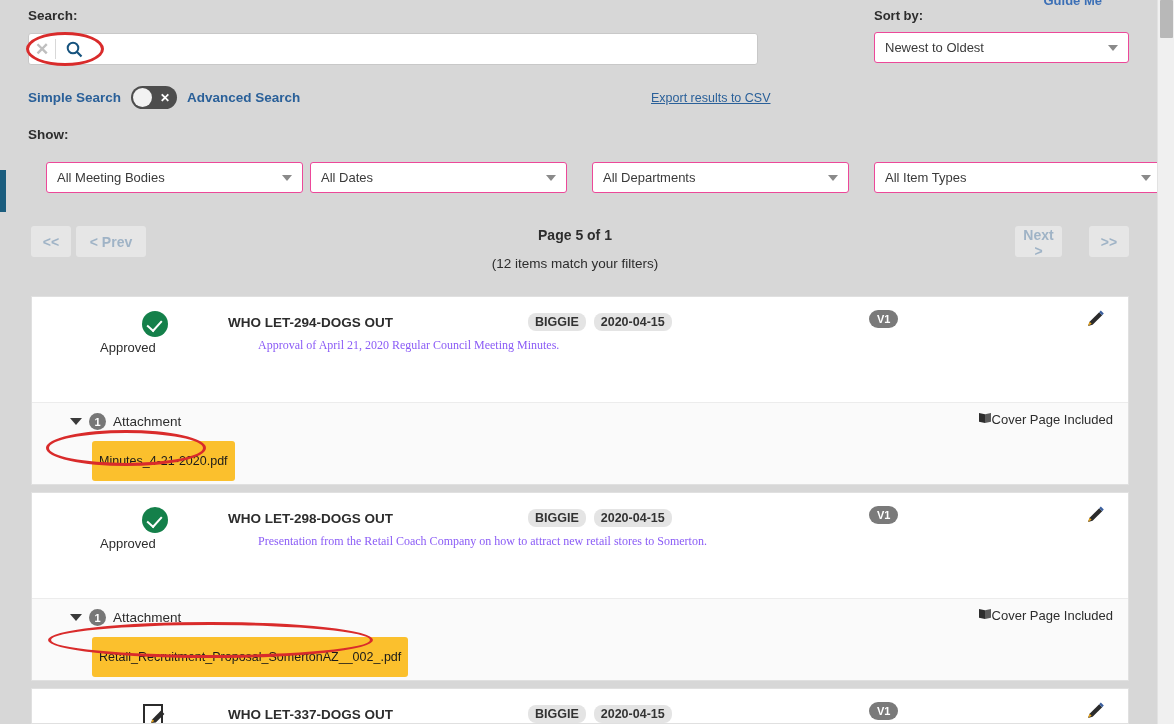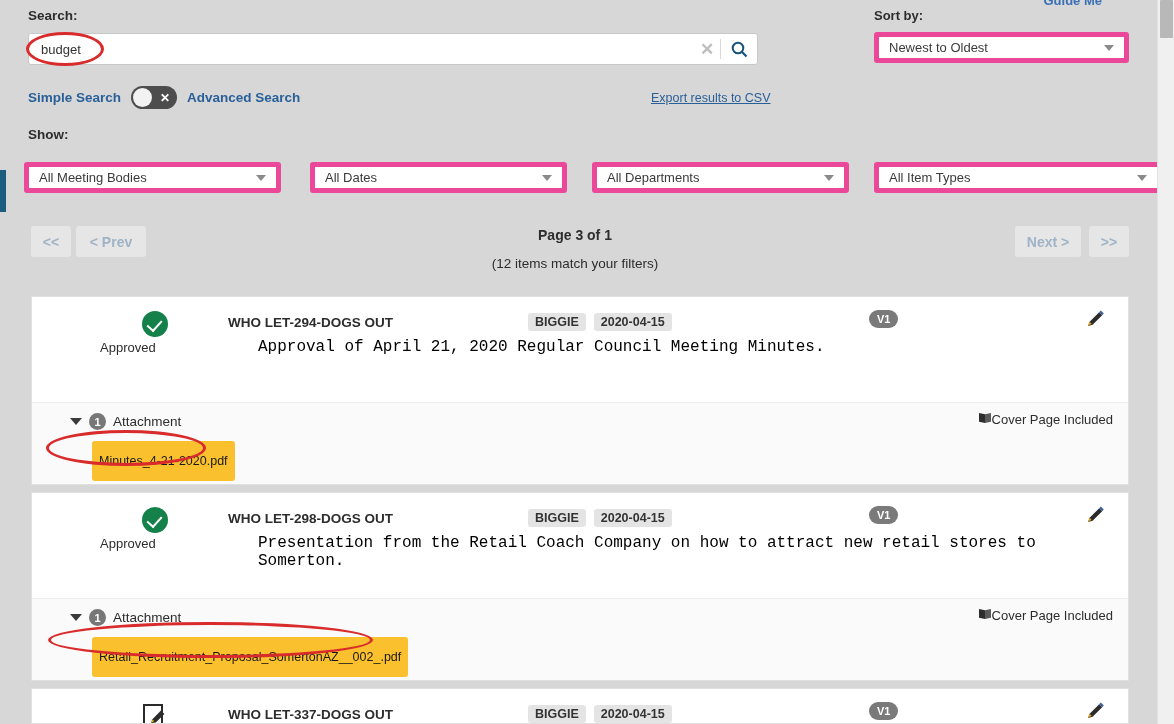--- a/index.html
+++ b/index.html
@@ -166,21 +166,21 @@
   .label-sort {
     position: absolute;
     left: 874px; top: 8px;
     font-size: 13px;
     font-weight: bold;
     color: #2d2d2d;
   }
   .select-box {
     position: absolute;
     background: #fff;
-    border: 5px solid #ec4899;
+    border: 1px solid #ec4899;
     border-radius: 3px;
     height: 31px;
     display: flex;
     align-items: center;
     padding: 0 10px;
     font-size: 13px;
     color: #3a3a3a;
     cursor: pointer;
   }
   .select-box .sel-text { flex: 1; }
@@ -194,41 +194,41 @@
   .sel-sort { left: 874px; top: 32px; width: 255px; }
 
   
   .label-show {
     position: absolute;
     left: 28px; top: 127px;
     font-size: 13.5px;
     font-weight: bold;
     color: #2d2d2d;
   }
-  .sel-f0 { left: 24px;  top: 162px; width: 257px; }
+  .sel-f0 { left: 46px;  top: 162px; width: 257px; }
   .sel-f1 { left: 310px; top: 162px; width: 257px; }
   .sel-f2 { left: 592px; top: 162px; width: 257px; }
   .sel-f3 { left: 874px; top: 162px; width: 288px; }
 
   
   .pgbtn {
     position: absolute;
     height: 31px;
     background: #e6e6e6;
     border: none;
     border-radius: 3px;
     color: #9fb3c6;
     font-size: 14px;
     font-family: "Liberation Sans", sans-serif;
     font-weight: bold;
     cursor: default;
   }
   .pg-first { left: 31px; top: 226px; width: 40px; }
   .pg-prev  { left: 76px; top: 226px; width: 70px; }
-  .pg-next  { left: 1015px; top: 226px; width: 66px; }
+  .pg-next  { left: 1015px; top: 226px; width: 47px; }
   .pg-last  { left: 1089px; top: 226px; width: 40px; }
 
   .page-indicator {
     position: absolute;
     left: 0; right: 0; top: 227px;
     text-align: center;
     font-size: 14px;
     font-weight: bold;
     color: #2d2d2d;
   }
@@ -297,41 +297,41 @@
     color: #2d2d2d;
     width: 300px;
   }
   .tag {
     display: inline-block;
     background: #e4e4e4;
     color: #333;
     font-size: 12.5px;
     font-weight: bold;
     padding: 2px 7px;
-    border-radius: 3px;
+    border-radius: 8px;
     margin-right: 8px;
   }
   .version-badge {
     position: absolute;
     left: 837px; top: 13px;
     background: #7a7a7a;
     color: #fff;
     font-size: 11px;
     font-weight: bold;
     padding: 3px 8px;
     border-radius: 9px;
     line-height: 1.1;
   }
   .item-desc {
     position: absolute;
     left: 226px; top: 41px;
     right: 60px;
-    font-family: Liberation Mono, monospace;
-    font-size: 16px;
-    color: #000000;
+    font-family: Liberation Serif, serif;
+    font-size: 12px;
+    color: #8b5cf6;
   }
   .edit-pencil {
     position: absolute;
     right: 22px; top: 11px;
     width: 22px; height: 22px;
     cursor: pointer;
   }
 
   .card-attach {
     position: relative;
@@ -397,21 +397,20 @@
 <div id="app">
 
   <div class="left-tab"></div>
 
   <div class="content">
 
     <a class="guide-me">Guide Me</a>
 
     <div class="label-search">Search:</div>
     <div class="search-wrap">
-      <input class="search-input" type="text" value="budget" style="">
       <span class="search-clear">✕</span>
       <span class="search-divider"></span>
       <span class="search-go">
         <svg width="17" height="17" viewBox="0 0 17 17">
           <circle cx="7" cy="7" r="5.3" fill="none" stroke="#16537e" stroke-width="2"></circle>
           <line x1="10.8" y1="10.8" x2="15.5" y2="15.5" stroke="#16537e" stroke-width="2.2"></line>
         </svg>
       </span>
     </div>
     <div class="ellipse ell-search"></div>
@@ -445,21 +444,21 @@
       <span class="sel-text">All Departments</span>
       <span class="caret"></span>
     </div>
     <div class="select-box sel-f3">
       <span class="sel-text">All Item Types</span>
       <span class="caret"></span>
     </div>
 
     <button class="pgbtn pg-first">&lt;&lt;</button>
     <button class="pgbtn pg-prev">&lt; Prev</button>
-    <div class="page-indicator">Page 3 of 1</div>
+    <div class="page-indicator">Page 5 of 1</div>
     <div class="items-count">(12 items match your filters)</div>
     <button class="pgbtn pg-next">Next &gt;</button>
     <button class="pgbtn pg-last">&gt;&gt;</button>
 
     <div class="card card1">
       <div class="card-main">
         <div class="status-col">
           <div class="status-icon-check"></div>
           <div class="status-text">Approved</div>
         </div>

